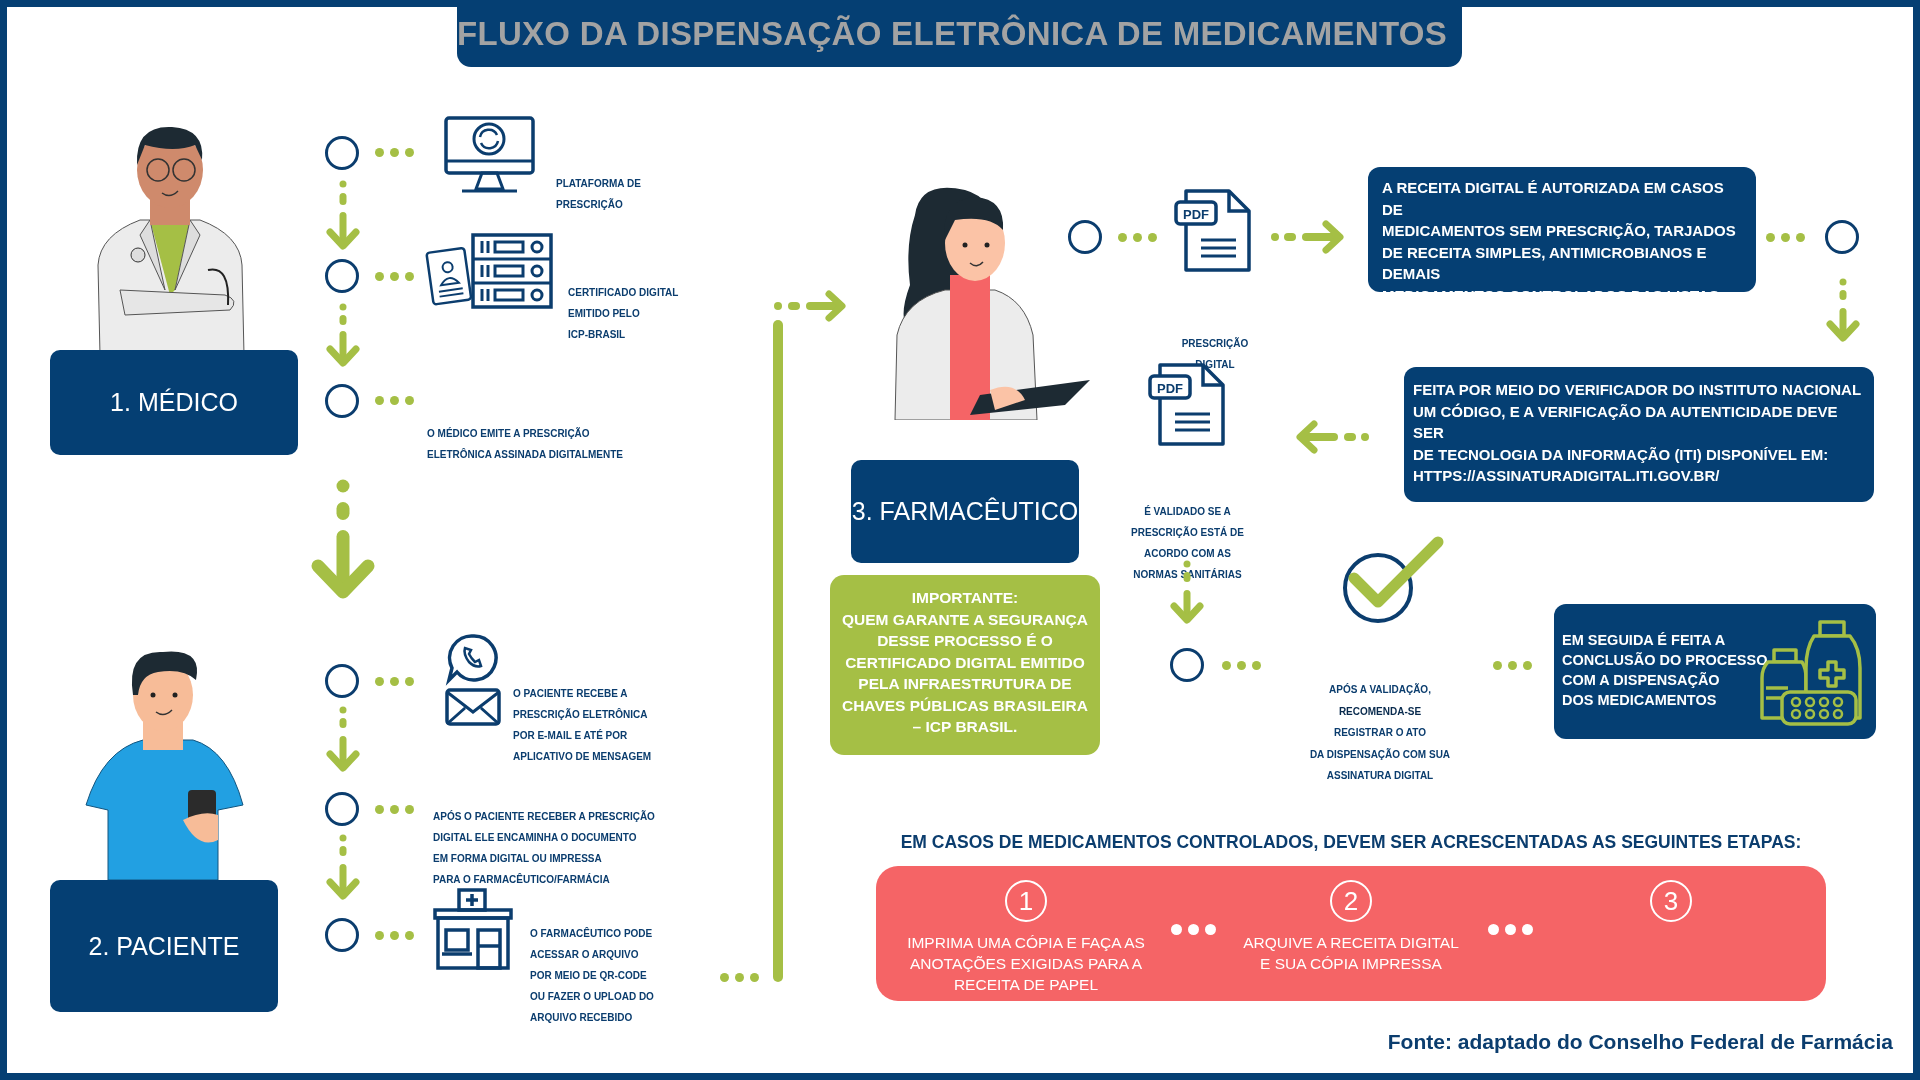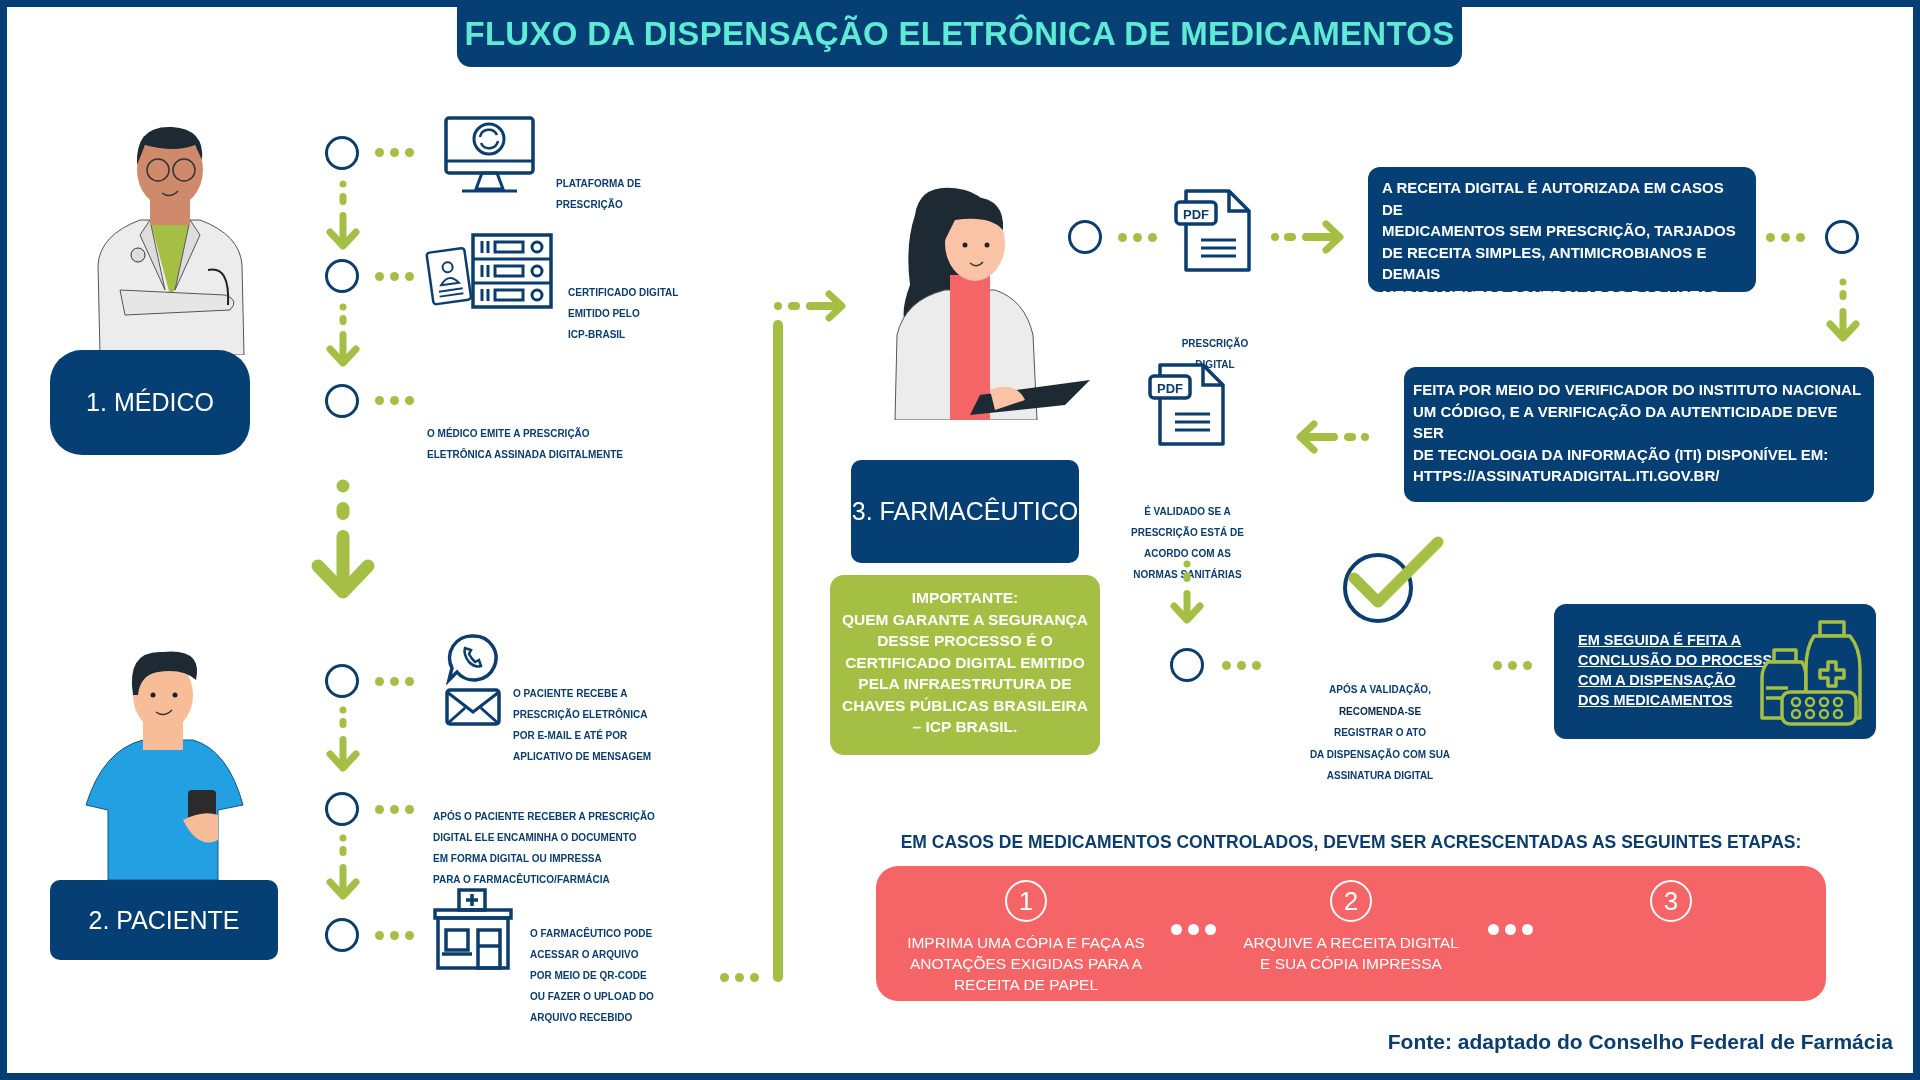--- a/index.html
+++ b/index.html
@@ -1,20 +1,20 @@
 <!DOCTYPE html>
 <html><head>
 <meta charset="utf-8">
 <style>
   * { box-sizing: border-box; margin: 0; padding: 0; }
   html, body { width: 1920px; height: 1080px; overflow: hidden; background: #fff; }
   body { font-family: "Liberation Sans", "DejaVu Sans", sans-serif; color: #0b3d6e; position: relative; }
   .frame { position: absolute; left: 0; top: 0; width: 1920px; height: 1080px; border: 7px solid #053f73; border-top-width: 7px; }
   .abs { position: absolute; }
-  .title { left: 457px; top: 0; width: 1005px; height: 67px; background: #053f73; border-radius: 0 0 14px 14px; color: #5eead4; font-size: 33px; font-weight: bold; text-align: center; line-height: 67px; letter-spacing: 0.3px; }
+  .title { left: 457px; top: 0; width: 1005px; height: 67px; background: #053f73; border-radius: 0 0 14px 14px; color: #a3a3a3; font-size: 33px; font-weight: bold; text-align: left; line-height: 67px; letter-spacing: 0.3px; }
   .role-box { background: #053f73; color: #fff; border-radius: 10px; font-size: 25px; display: flex; align-items: center; justify-content: center; }
   .txt { font-size: 10px; font-weight: bold; line-height: 21px; color: #0b3d6e; text-transform: uppercase; margin-top: 43px; }
   .txt.center { text-align: center; }
   .navy-box { background: #053f73; color: #fff; border-radius: 12px; font-size: 15px; font-weight: bold; line-height: 21.5px; padding: 12px 14px; }
   .green-box { background: #a5bf45; color: #fff; border-radius: 14px; font-size: 15.5px; font-weight: bold; line-height: 21.5px; text-align: center; padding: 12px 10px; }
   .red-box { background: #f56466; border-radius: 22px; }
   .ring { width: 34px; height: 34px; border: 3.5px solid #0b3d6e; border-radius: 50%; background: #fff; }
   .dots { display: flex; gap: 6px; }
   .dots span { width: 9px; height: 9px; border-radius: 50%; background: #a5bf45; display: block; }
   .dots.white span { background: #fff; width: 11px; height: 11px; }
@@ -42,21 +42,21 @@
     <ellipse cx="90" cy="55" rx="33" ry="38" fill="#cf8a6c"></ellipse>
     <path d="M57 50 Q55 10 92 12 Q125 14 122 45 L115 30 Q95 38 65 30 Z" fill="#1d2a33"></path>
     <circle cx="78" cy="55" r="11" fill="none" stroke="#333" stroke-width="1.5"></circle>
     <circle cx="104" cy="55" r="11" fill="none" stroke="#333" stroke-width="1.5"></circle>
     <path d="M82 78 Q90 84 98 76" stroke="#333" stroke-width="1.5" fill="none"></path>
     <path d="M40 175 L145 180 Q160 185 150 195 L45 200 Z" fill="#e6e6e6" stroke="#555" stroke-width="1"></path>
     <path d="M128 155 Q150 150 148 190" stroke="#222" stroke-width="2" fill="none"></path>
     <circle cx="58" cy="140" r="7" fill="#ddd" stroke="#333"></circle>
   </svg>
 </div>
-<div class="abs role-box" style="left:50px; top:350px; width:200px; height:105px;border-radius:32px;">1. MÉDICO</div>
+<div class="abs role-box" style="left:50px; top:350px; width:248px; height:105px;">1. MÉDICO</div>
 
 <div class="abs ring" style="left:325px; top:136px;"></div>
 <div class="abs dots" style="left:375px; top:148px;">
     <span></span>
     <span></span>
     <span></span>
   </div>
 <div class="abs" style="left:442px; top:115px;">
   <svg width="95" height="80" viewBox="0 0 95 80">
     <rect x="4" y="3" width="87" height="55" rx="3" fill="none" stroke="#0b3d6e" stroke-width="3.5"></rect>
@@ -155,21 +155,21 @@
     <rect x="65" y="80" width="40" height="30" fill="#f7bc98"></rect>
     <ellipse cx="85" cy="55" rx="30" ry="36" fill="#f7bc98"></ellipse>
     <path d="M55 55 Q48 10 85 12 Q125 8 118 40 Q105 28 80 32 Q62 35 60 55 Z" fill="#1d2a33"></path>
     <circle cx="75" cy="55" r="2.5" fill="#222"></circle>
       <circle cx="97" cy="55" r="2.5" fill="#222"></circle>
     <path d="M78 72 Q86 78 94 70" stroke="#333" stroke-width="1.5" fill="none"></path>
     <rect x="110" y="150" width="28" height="40" rx="4" fill="#2b2b2b"></rect>
     <path d="M105 180 Q120 210 140 200 L140 175 Q125 170 105 180 Z" fill="#f7bc98"></path>
   </svg>
 </div>
-<div class="abs role-box" style="left:50px; top:880px; width:228px; height:80px;">2. PACIENTE</div>
+<div class="abs role-box" style="left:50px; top:880px; width:228px; height:132px;">2. PACIENTE</div>
 
 <div class="abs ring" style="left:325px; top:664px;"></div>
 <div class="abs dots" style="left:375px; top:677px;">
     <span></span>
     <span></span>
     <span></span>
   </div>
 <div class="abs" style="left:445px; top:632px;">
   <svg width="56" height="95" viewBox="0 0 56 95">
     <path d="M28 4 A22 22 0 1 1 12 40 L4 48 L7 36 A22 22 0 0 1 28 4 Z" fill="none" stroke="#0b3d6e" stroke-width="3.5"></path>
@@ -396,21 +396,21 @@
   <div>REGISTRAR O ATO</div>
   <div>DA DISPENSAÇÃO COM SUA</div>
   <div>ASSINATURA DIGITAL</div>
 </div>
 <div class="abs dots" style="left:1493px; top:661px;">
     <span></span>
     <span></span>
     <span></span>
   </div>
 
-<div class="abs navy-box" style="left:1554px; top:604px; width:322px; height:135px; padding:26px 24px; font-size:14.5px; line-height:20px;text-decoration:underline;">
+<div class="abs navy-box" style="left:1554px; top:604px; width:322px; height:135px; padding:26px 8px; font-size:14.5px; line-height:20px;">
   <div>EM SEGUIDA É FEITA A</div>
   <div>CONCLUSÃO DO PROCESSO</div>
   <div>COM A DISPENSAÇÃO</div>
   <div>DOS MEDICAMENTOS</div>
   <div class="abs" style="left:202px; top:14px;">
     <svg width="110" height="110" viewBox="0 0 110 110">
       <g fill="#053f73" stroke="#a5bf45" stroke-width="3.5" stroke-linejoin="round">
         <rect x="18" y="32" width="22" height="12"></rect>
         <path d="M12 44 L46 44 Q50 50 50 60 L50 100 L6 100 L6 60 Q6 50 12 44 Z"></path>
         <line x1="10" y1="70" x2="32" y2="70"></line>

